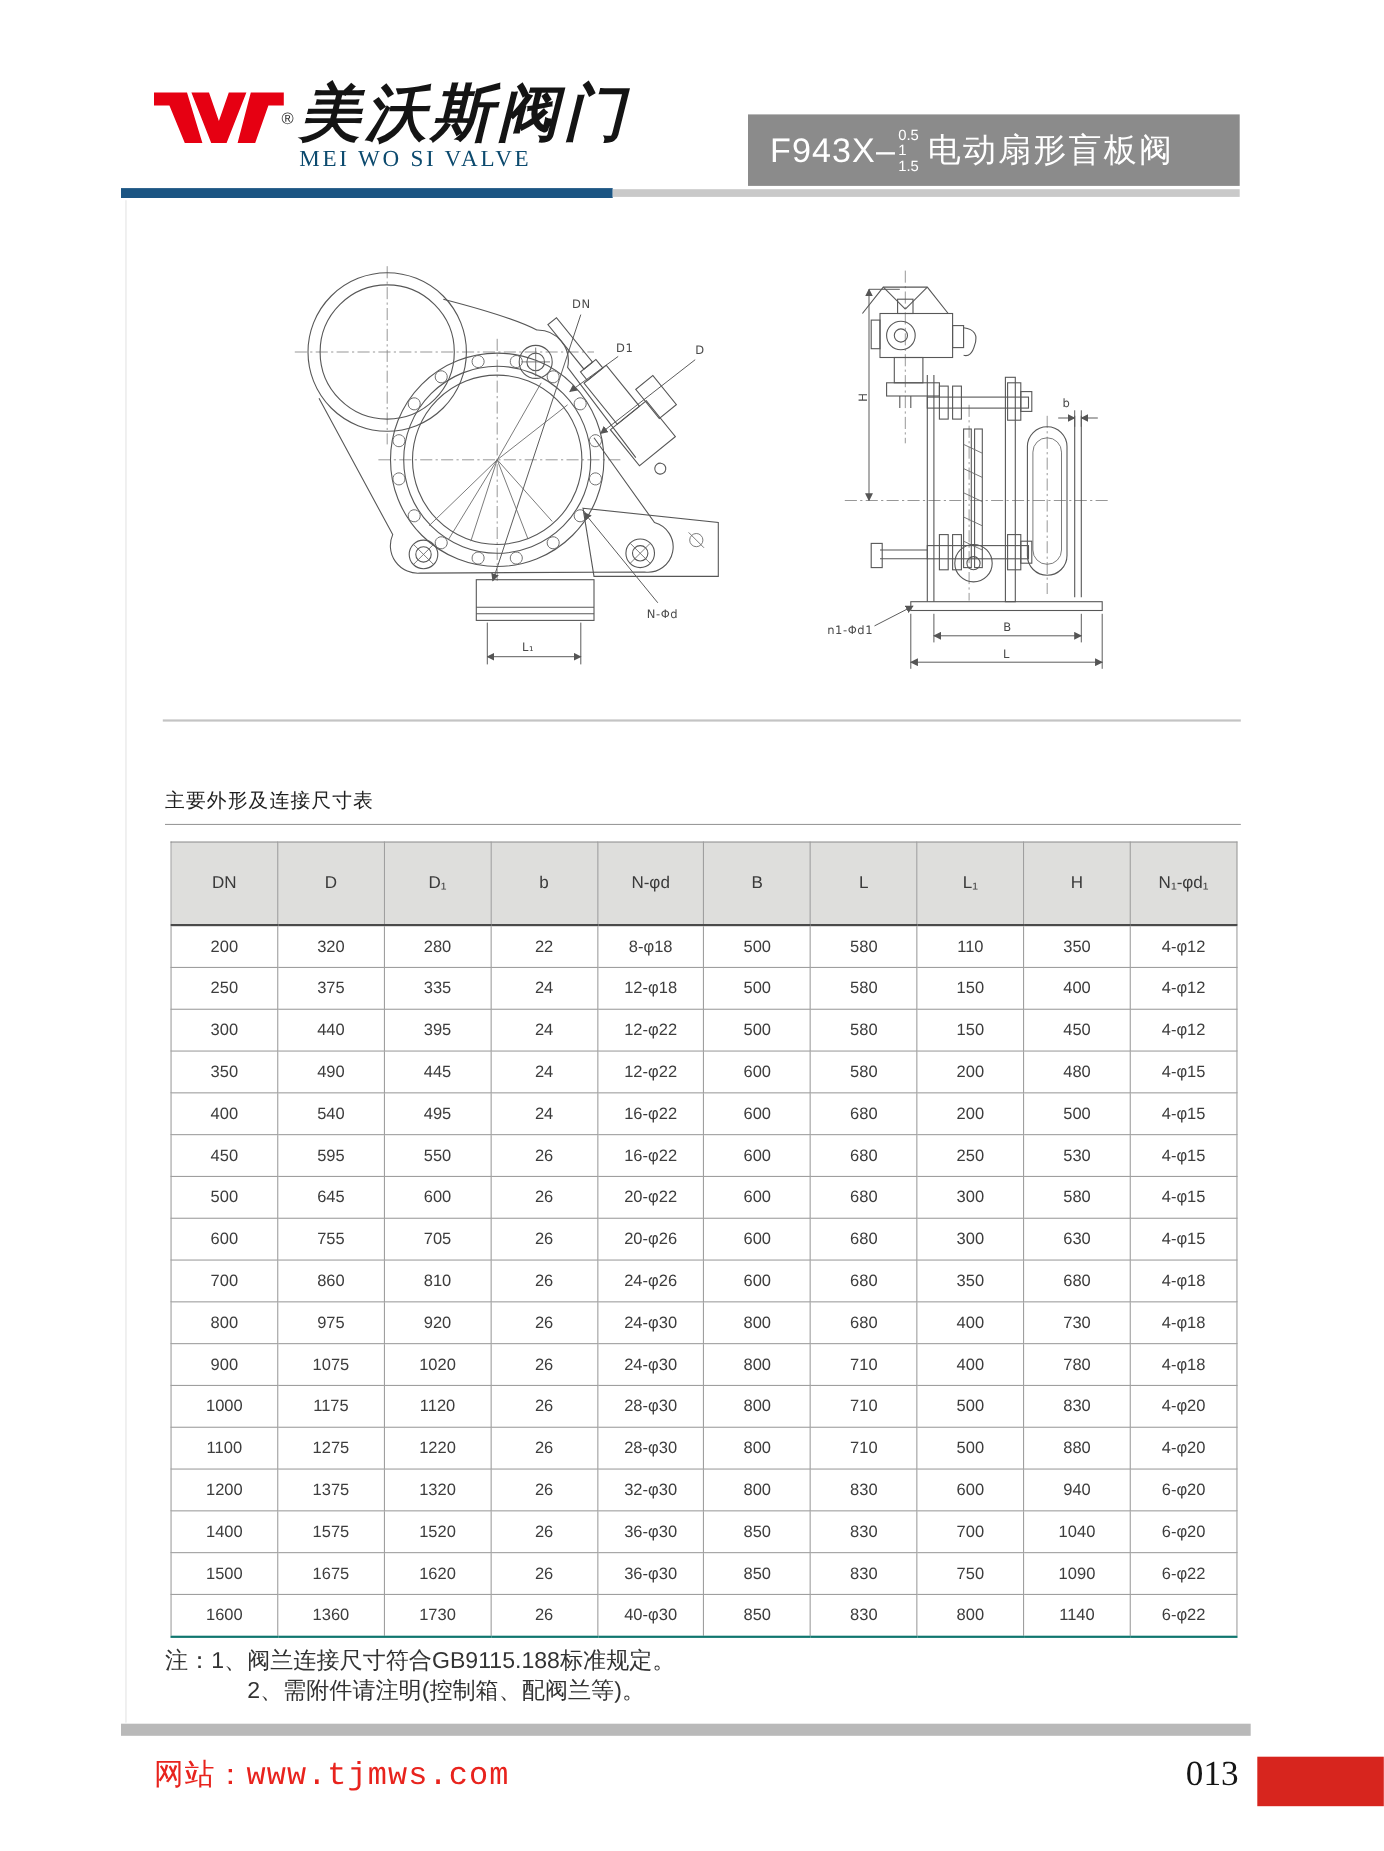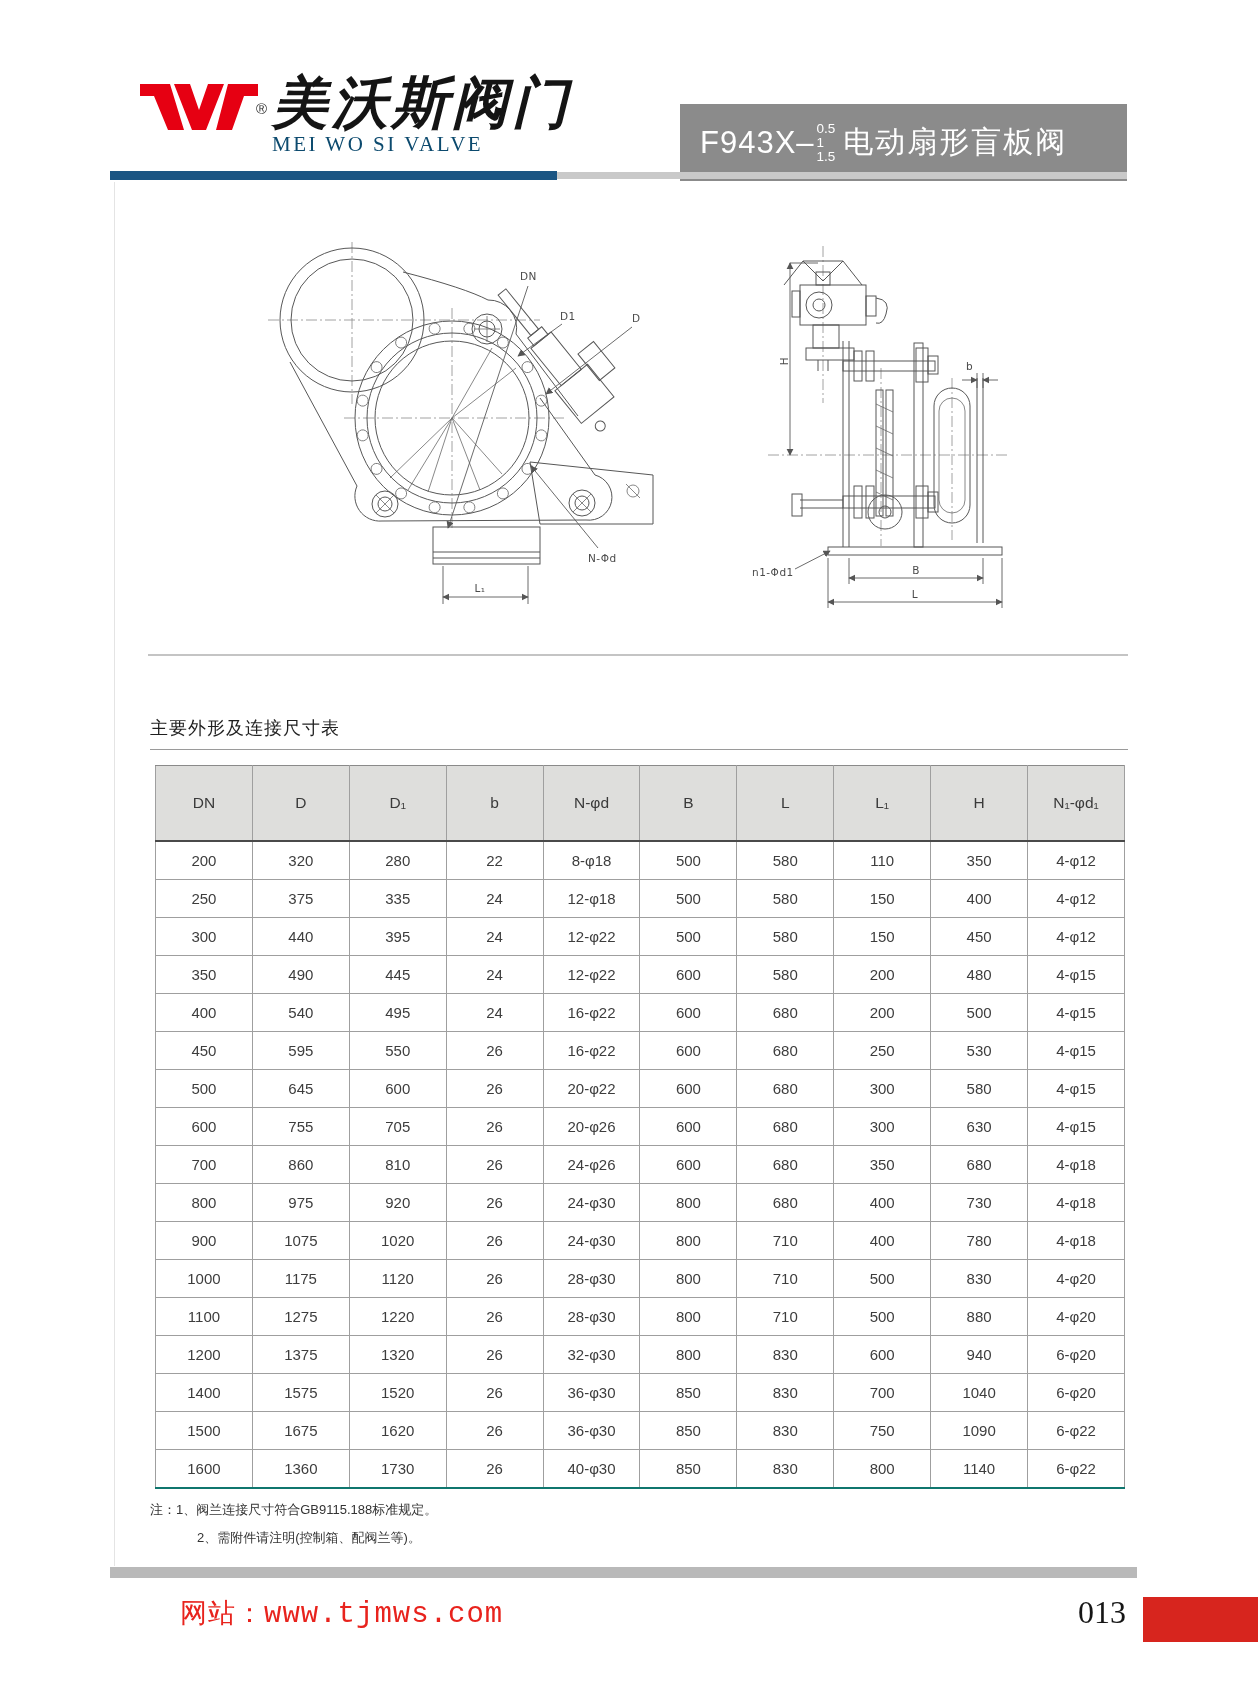--- a/index.html
+++ b/index.html
@@ -8,21 +8,21 @@
     font-family:"Liberation Sans", sans-serif;overflow:hidden;color:#222;
   }
   .abs{position:absolute;}
 
   
   .logo-mark{left:138px;top:76px;width:122px;height:62px;}
   .logo-reg{left:256px;top:100px;font-size:15px;color:#333;}
   .logo-cn{left:272px;top:66px;font-size:56px;font-weight:bold;color:#141414;letter-spacing:4px;font-style:italic;}
   .logo-en{left:272px;top:132px;font-size:21px;color:#0c4a6e;font-family:"Liberation Serif",serif;letter-spacing:2.5px;}
   .title-bar{
-    left:680px;top:104px;width:447px;height:77px;background:#8b8b8b;color:#ffffff;
+    left:680px;top:104px;width:447px;height:65px;background:#8b8b8b;color:#ffffff;
     display:flex;align-items:center;padding-left:20px;box-sizing:border-box;
   }
   .title-model{font-size:31px;letter-spacing:1px;}
   .title-stack{display:inline-block;text-align:left;font-size:13.5px;line-height:14px;margin:0 8px 0 2px;}
   .title-name{font-size:30px;letter-spacing:2px;}
   .bar-blue{left:110px;top:171px;width:447px;height:9px;background:#1b5583;}
   .bar-gray{left:557px;top:172px;width:570px;height:7px;background:#c9c9c9;}
   .page-left-border{left:114px;top:182px;width:1px;height:1384px;background:#e4e4e4;}
 
   
@@ -45,26 +45,26 @@
     border-left:1px solid #9f9f9f;border-right:1px solid #9f9f9f;border-top:1px solid #8a8a8a;
     border-bottom:2px solid #4a4a4a;
   }
   table.dims td{
     text-align:center;height:35px;
     border:1px solid #9f9f9f;border-top:1px solid #8f8f8f;
   }
   table.dims tr:last-child td{border-bottom:2px solid #0f766e;}
 
   
-  .notes{left:150px;top:1496px;font-size:13px;color:#333;line-height:28px;}
+  .notes{left:150px;top:1496px;font-size:21px;color:#333;line-height:28px;text-align:center;}
   .notes .l2{padding-left:47px;}
 
   
   .footer-bar{left:110px;top:1567px;width:1027px;height:11px;background:#b9b9b9;}
-  .site{left:140px;top:1595px;color:#e8231d;white-space:nowrap;margin-left:40px;}
+  .site{left:140px;top:1595px;color:#e8231d;white-space:nowrap;}
   .site .lbl{font-size:27px;letter-spacing:1px;}
   .site .url{font-size:29px;font-family:"Liberation Mono",monospace;letter-spacing:1px;}
   .page-num{left:1078px;top:1594px;font-size:32px;color:#151515;font-family:"Liberation Serif",serif;}
   .red-block{left:1143px;top:1597px;width:115px;height:45px;background:#d7251e;}
 </style>
 </head>
 <body>
 
 <svg class="abs logo-mark" viewBox="0 0 122 62">
   <polygon points="2,8 32,8 46,54 30,54 16,20 2,20" fill="#e60012"></polygon>

